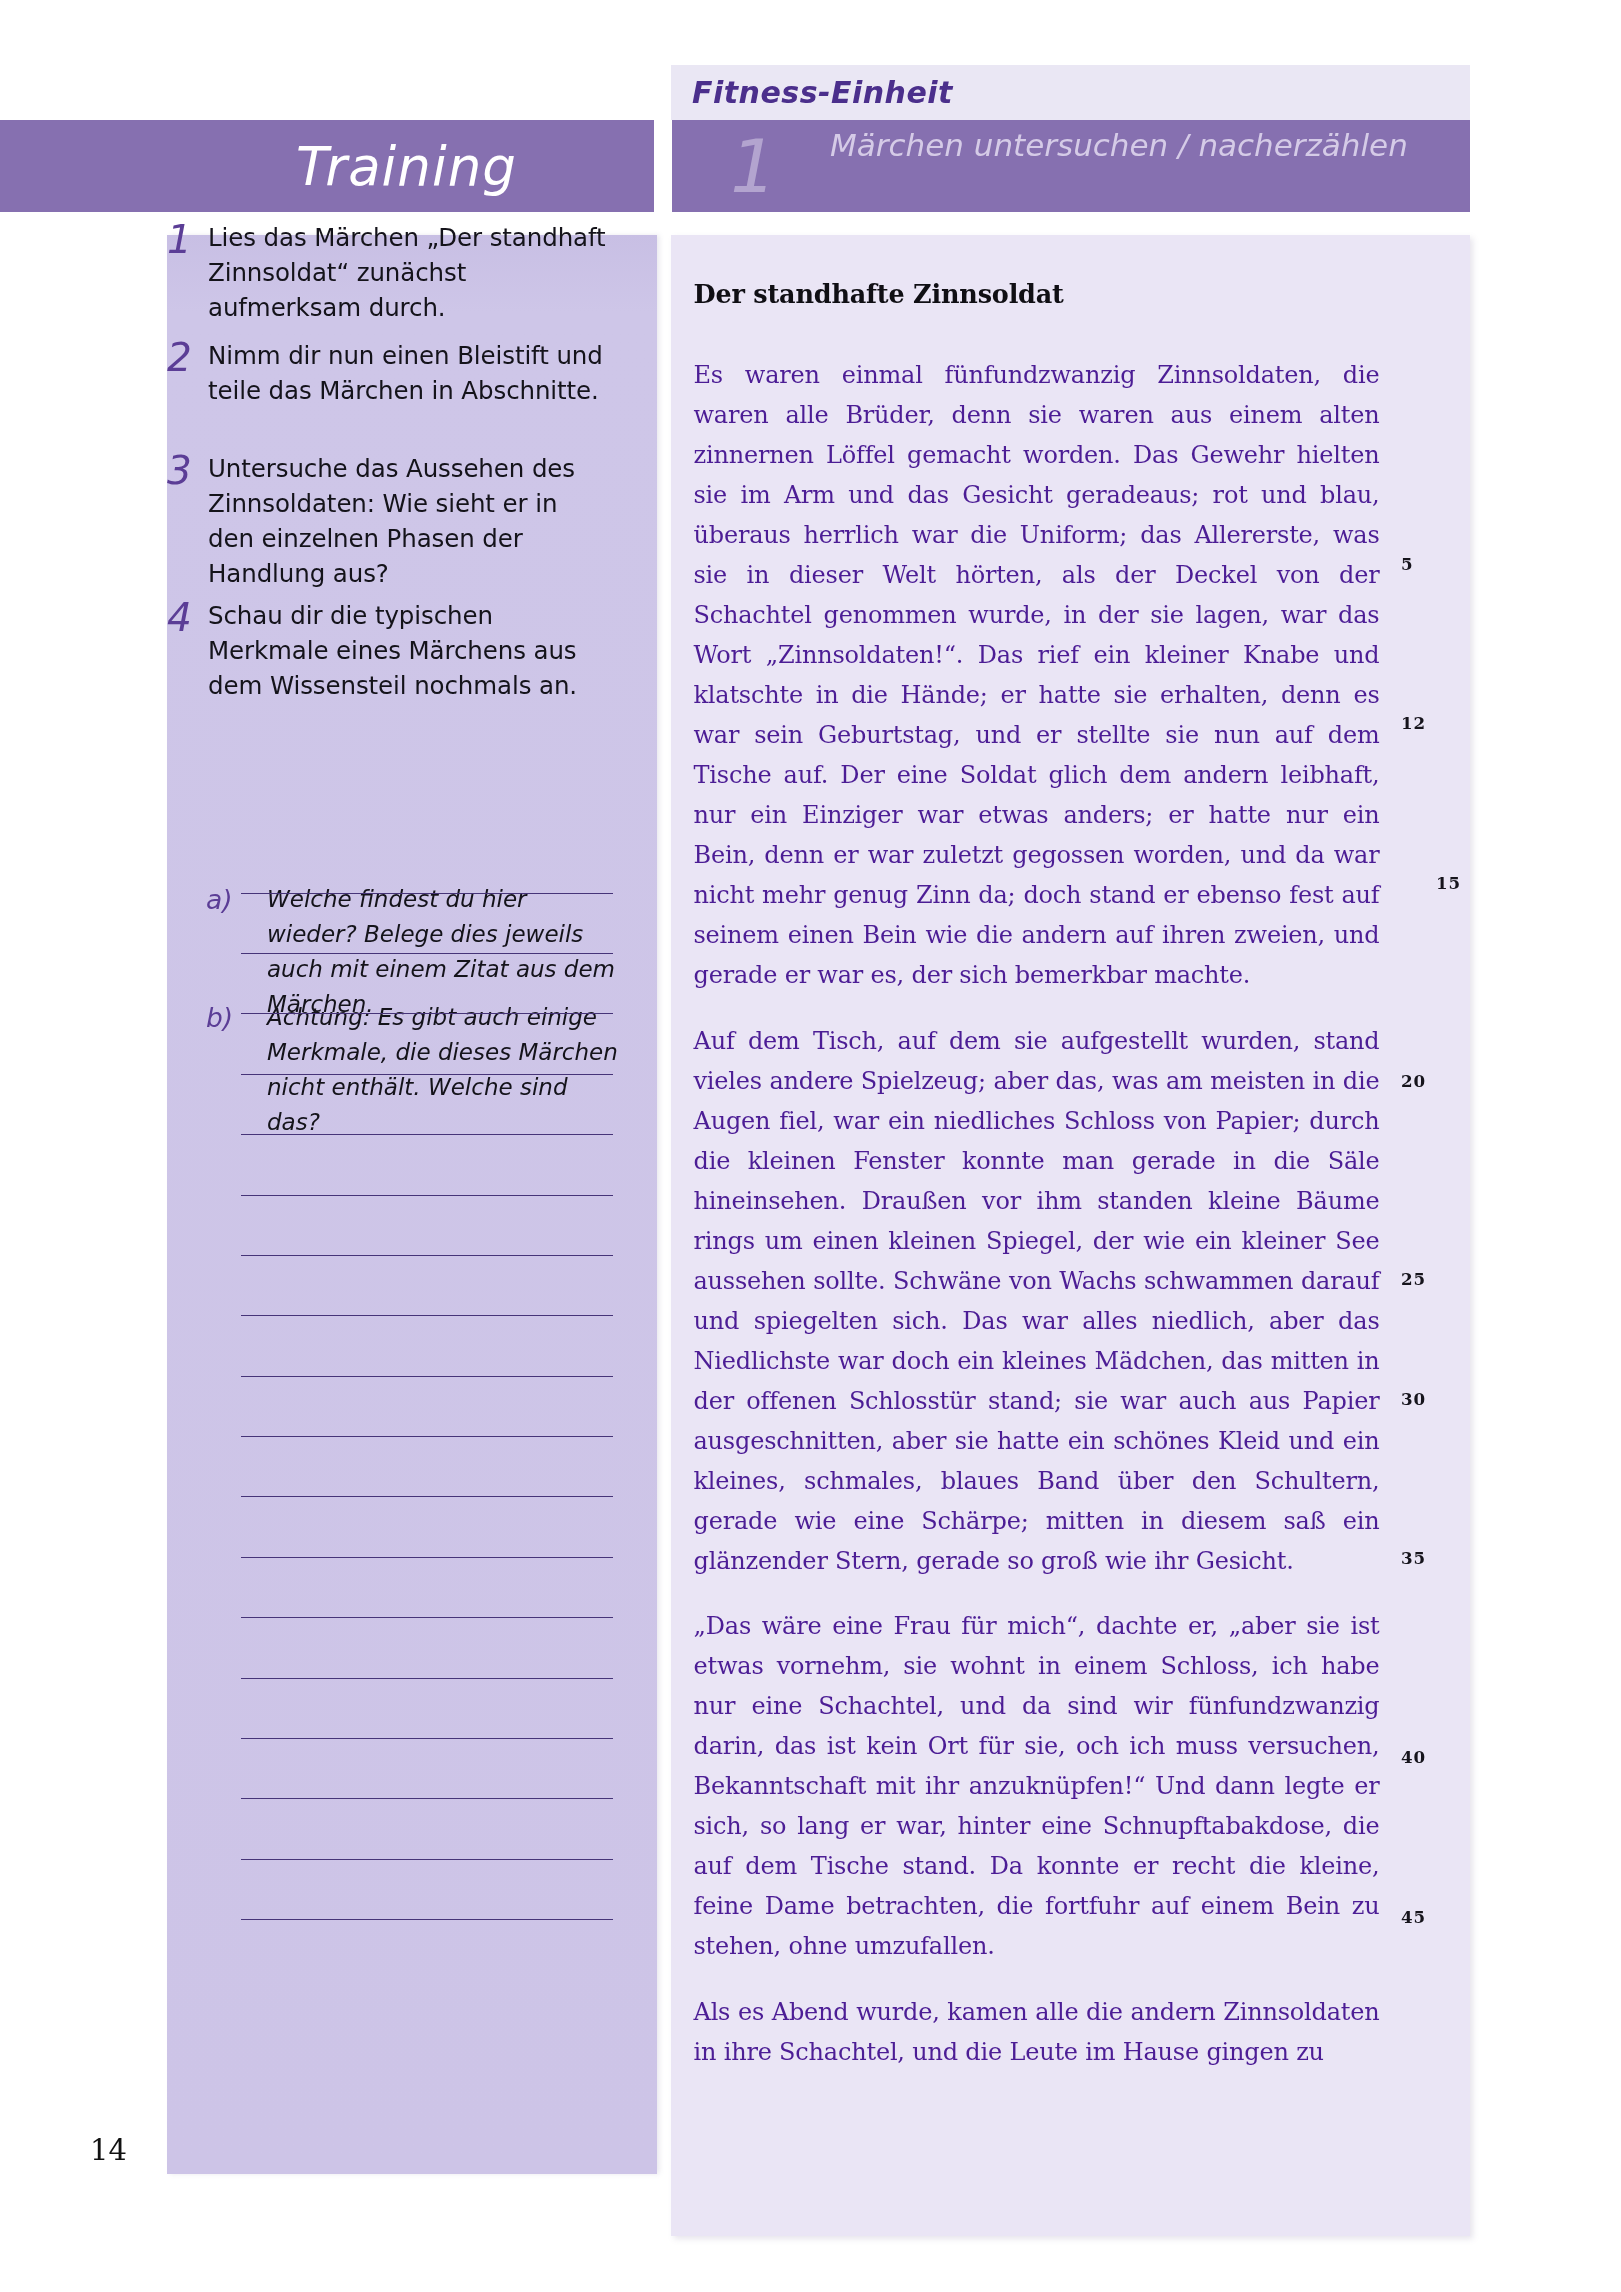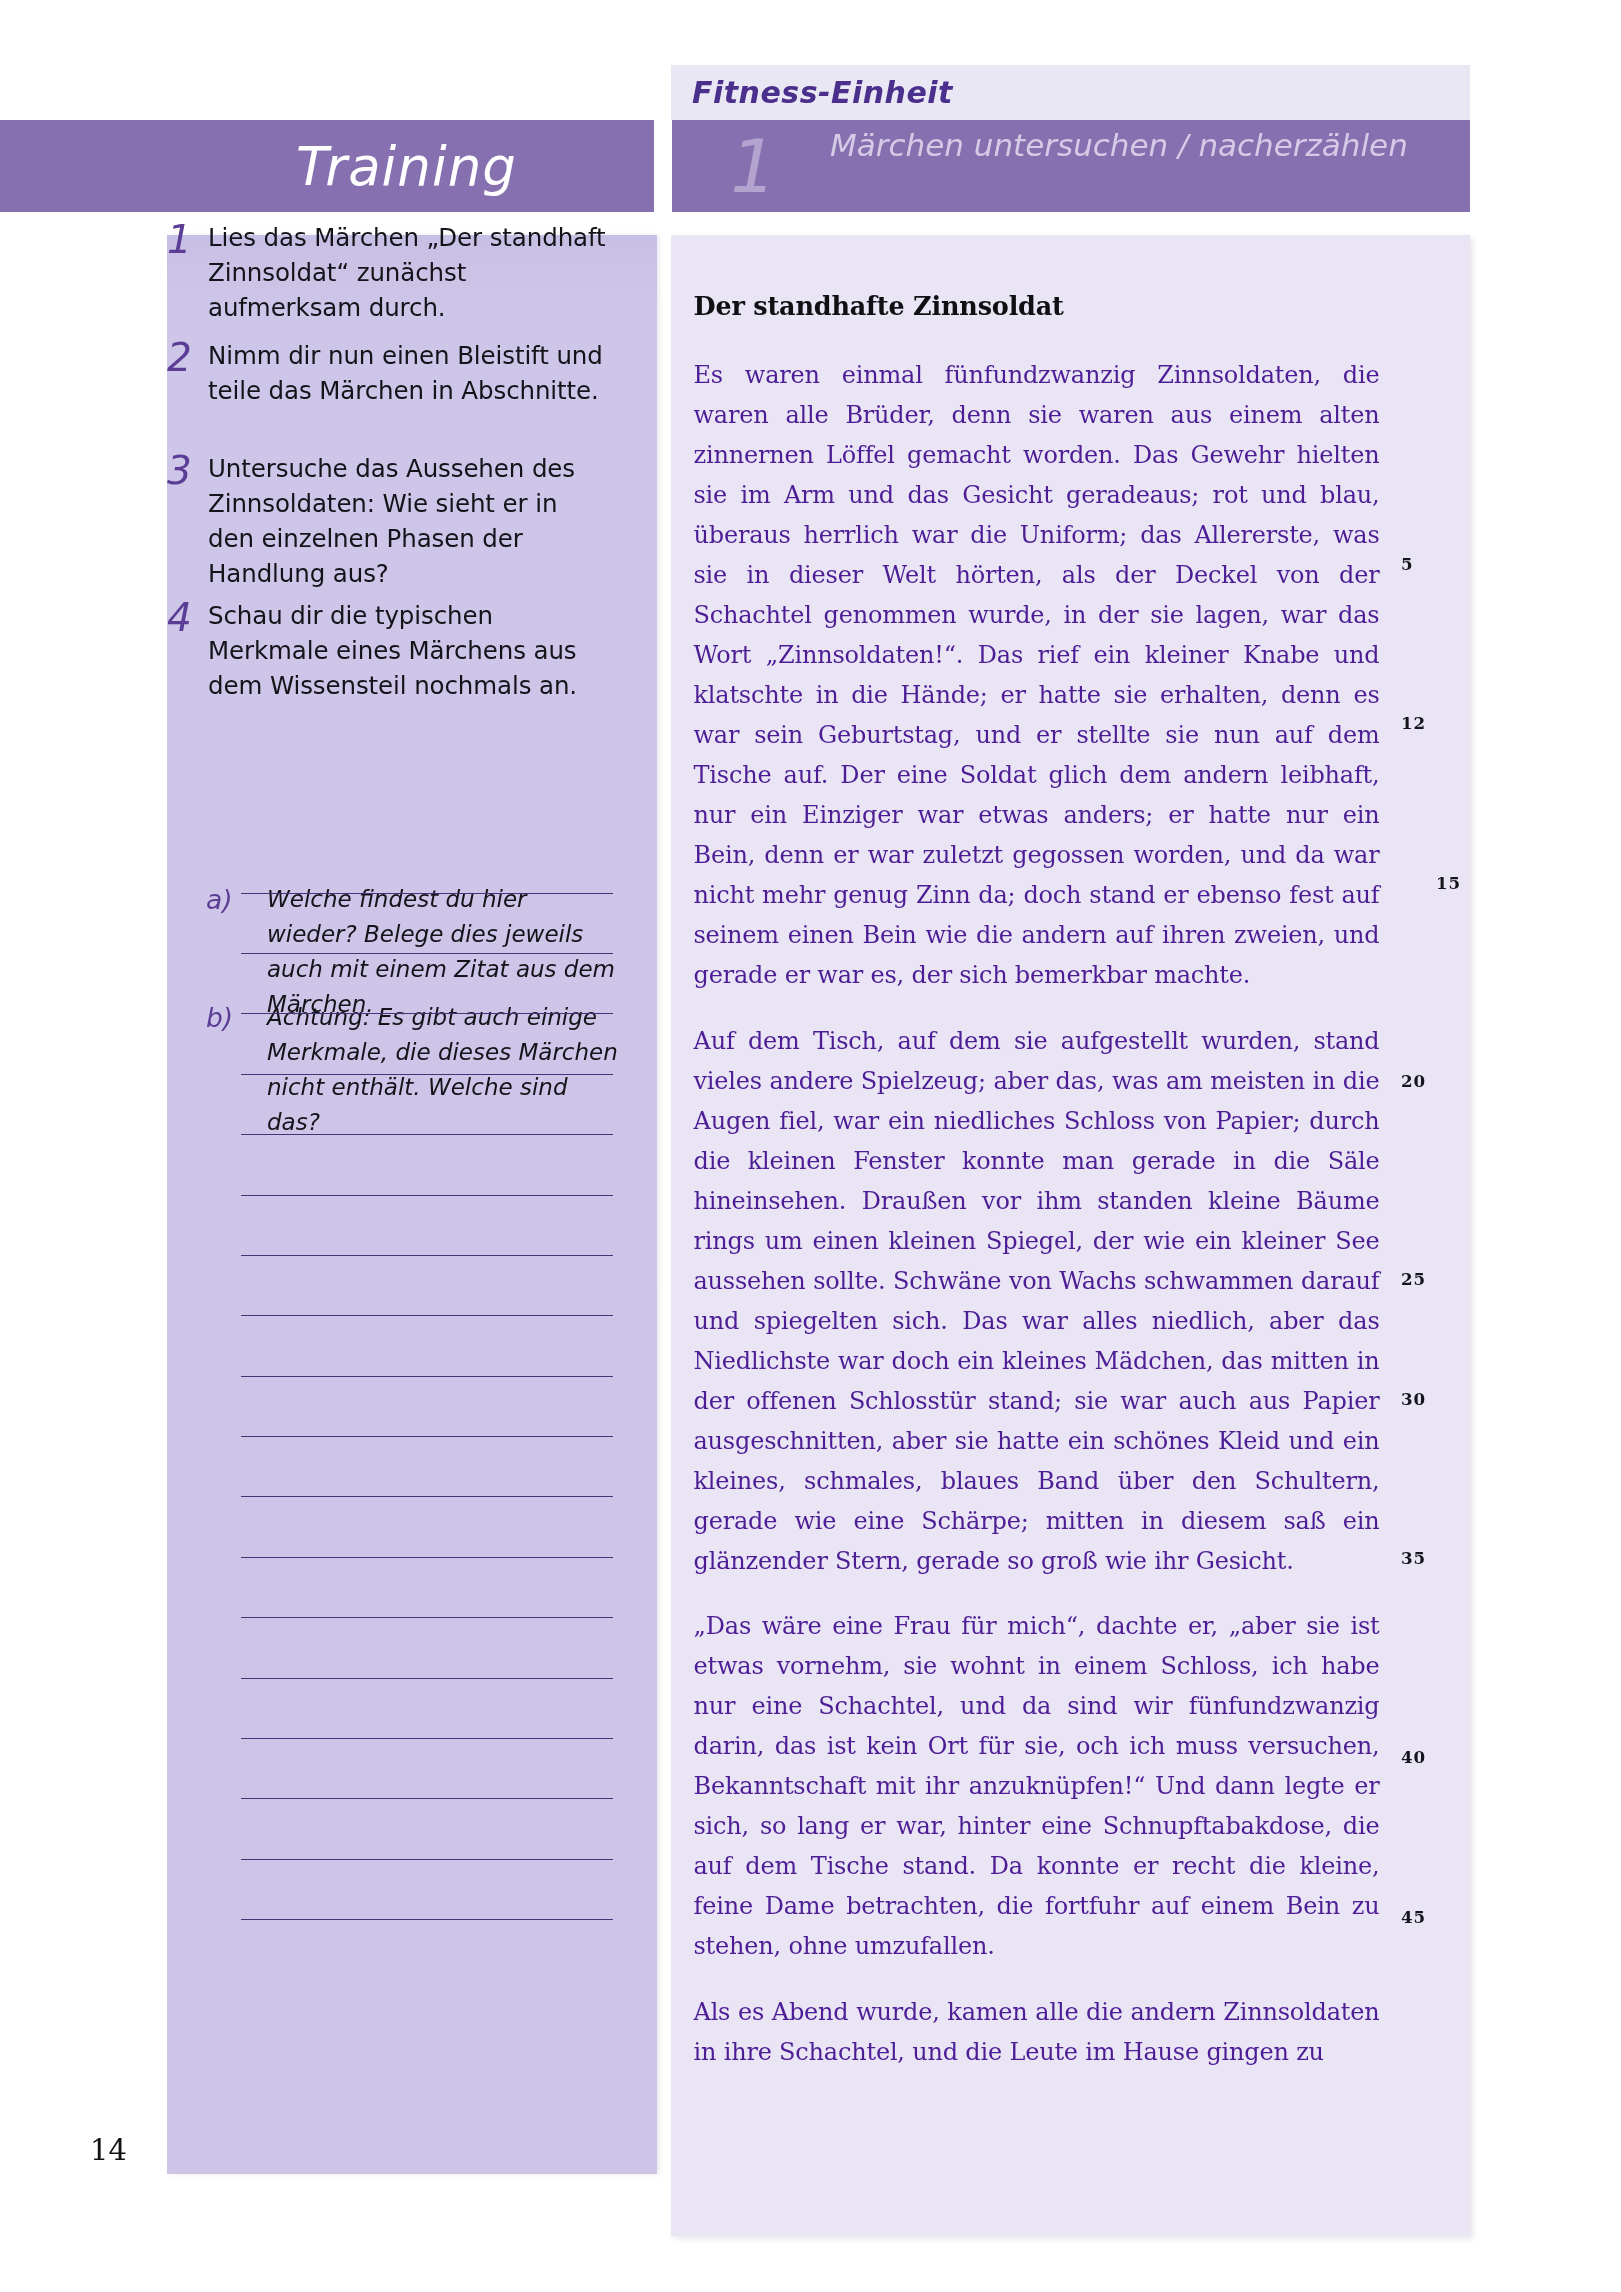--- a/index.html
+++ b/index.html
@@ -172,21 +172,21 @@
     left: 671px;
     top: 235px;
     width: 799px;
     height: 2001px;
     background: #eae5f5;
     box-shadow: 2.9px 2.9px 5.9px rgba(120,110,150,0.18);
   }
   .story-title {
     position: absolute;
     left: 22.5px;
-    top: 56px;
+    top: 44px;
     font-family: "DejaVu Serif", serif;
     font-size: 25.5px;
     font-weight: 700;
     color: #100f14;
     letter-spacing: -0.2px;
   }
   .story-body {
     position: absolute;
     left: 22.5px;
     top: 120px;

